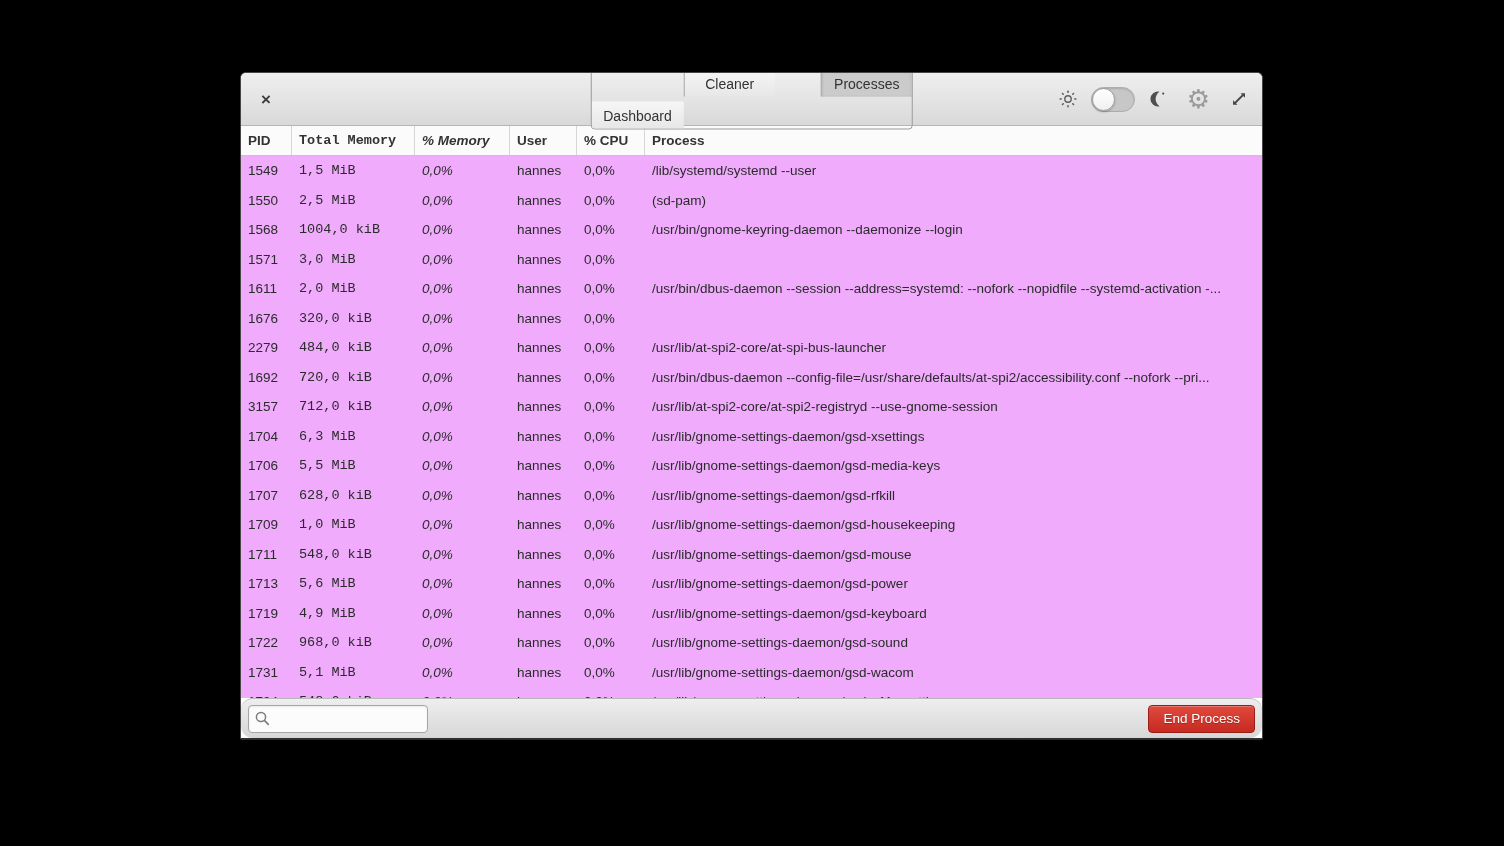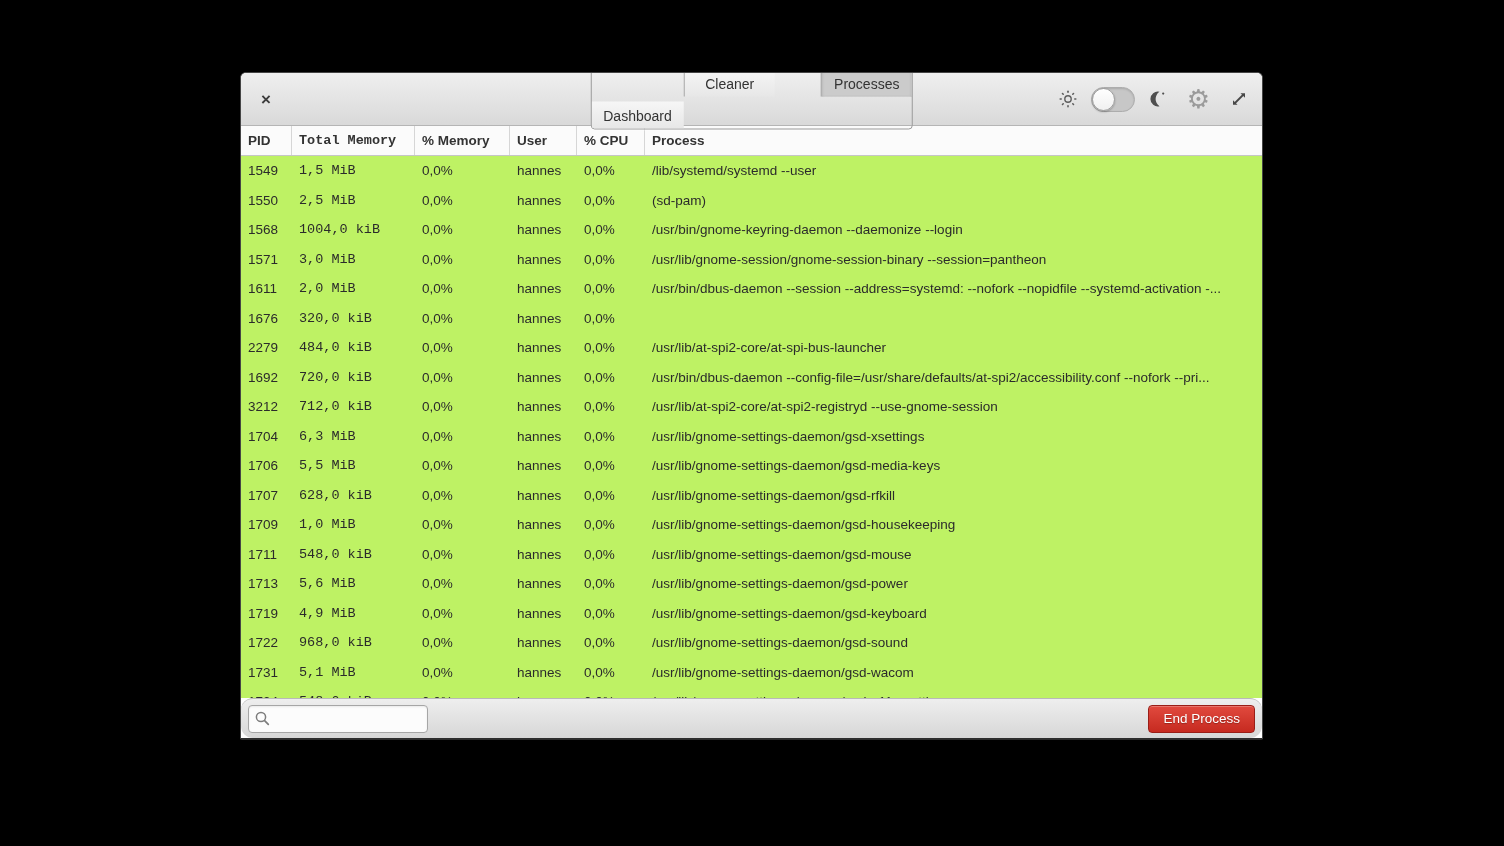--- a/index.html
+++ b/index.html
@@ -56,26 +56,26 @@
   .table-header {
     height:30px; flex:0 0 30px; display:flex; align-items:center;
     background:#fbfbfb; border-bottom:1px solid #c6c6c6;
     font-size:13.5px; font-weight:bold; color:#333;
   }
   .th { height:100%; display:flex; align-items:center; padding-left:7px; border-right:1px solid #d6d6d6; }
   .th:last-child { border-right:none; }
 
   .col-pid  { width:51px;  flex:0 0 51px; }
   .col-mem  { width:123px; flex:0 0 123px;font-family:Liberation Mono, monospace; }
-  .col-pmem { width:95px;  flex:0 0 95px; }
+  .col-pmem { width:95px;  flex:0 0 95px;font-style:italic; }
   .col-user { width:67px;  flex:0 0 67px; }
   .col-pcpu { width:68px;  flex:0 0 68px; }
   .col-proc { flex:1 1 auto; min-width:0; }
 
-  .table-body { flex:1 1 auto; overflow:hidden; background:#bef264; }
+  .table-body { flex:1 1 auto; overflow:hidden; background:#f0abfc; }
   .prow { display:flex; height:29.5px; align-items:center; font-size:13.5px; color:#2b2b2b; }
   .td { padding-left:7px; white-space:nowrap; overflow:hidden; }
 
   
   .footer {
     height:40px; flex:0 0 40px;
     background:linear-gradient(#eeeeee,#d7d7d7);
     border-top:1px solid #b9b9b9;
     display:flex; align-items:center; padding:0 7px;border-radius:12px;
   }
@@ -179,21 +179,20 @@
       <div class="td col-user">hannes</div>
       <div class="td col-pcpu">0,0%</div>
       <div class="td col-proc">/usr/bin/gnome-keyring-daemon --daemonize --login</div>
     </div>
       <div class="prow">
       <div class="td col-pid">1571</div>
       <div class="td col-mem">3,0 MiB</div>
       <div class="td col-pmem">0,0%</div>
       <div class="td col-user">hannes</div>
       <div class="td col-pcpu">0,0%</div>
-      <div class="td col-proc">/usr/lib/gnome-session/gnome-session-binary --session=pantheon</div>
     </div>
       <div class="prow">
       <div class="td col-pid">1611</div>
       <div class="td col-mem">2,0 MiB</div>
       <div class="td col-pmem">0,0%</div>
       <div class="td col-user">hannes</div>
       <div class="td col-pcpu">0,0%</div>
       <div class="td col-proc">/usr/bin/dbus-daemon --session --address=systemd: --nofork --nopidfile --systemd-activation -...</div>
     </div>
       <div class="prow">
@@ -213,21 +212,21 @@
     </div>
       <div class="prow">
       <div class="td col-pid">1692</div>
       <div class="td col-mem">720,0 kiB</div>
       <div class="td col-pmem">0,0%</div>
       <div class="td col-user">hannes</div>
       <div class="td col-pcpu">0,0%</div>
       <div class="td col-proc">/usr/bin/dbus-daemon --config-file=/usr/share/defaults/at-spi2/accessibility.conf --nofork --pri...</div>
     </div>
       <div class="prow">
-      <div class="td col-pid">3212</div>
+      <div class="td col-pid">3157</div>
       <div class="td col-mem">712,0 kiB</div>
       <div class="td col-pmem">0,0%</div>
       <div class="td col-user">hannes</div>
       <div class="td col-pcpu">0,0%</div>
       <div class="td col-proc">/usr/lib/at-spi2-core/at-spi2-registryd --use-gnome-session</div>
     </div>
       <div class="prow">
       <div class="td col-pid">1704</div>
       <div class="td col-mem">6,3 MiB</div>
       <div class="td col-pmem">0,0%</div>

